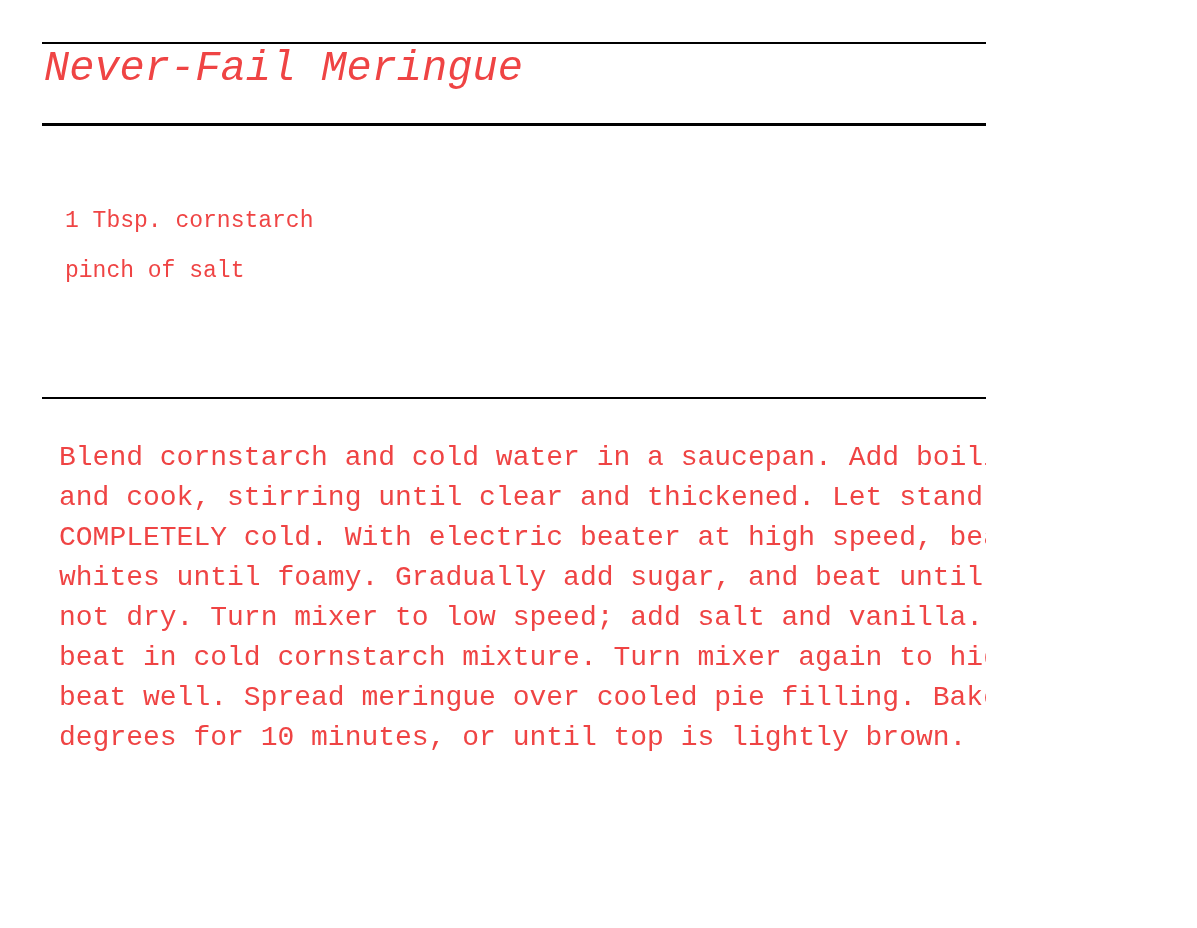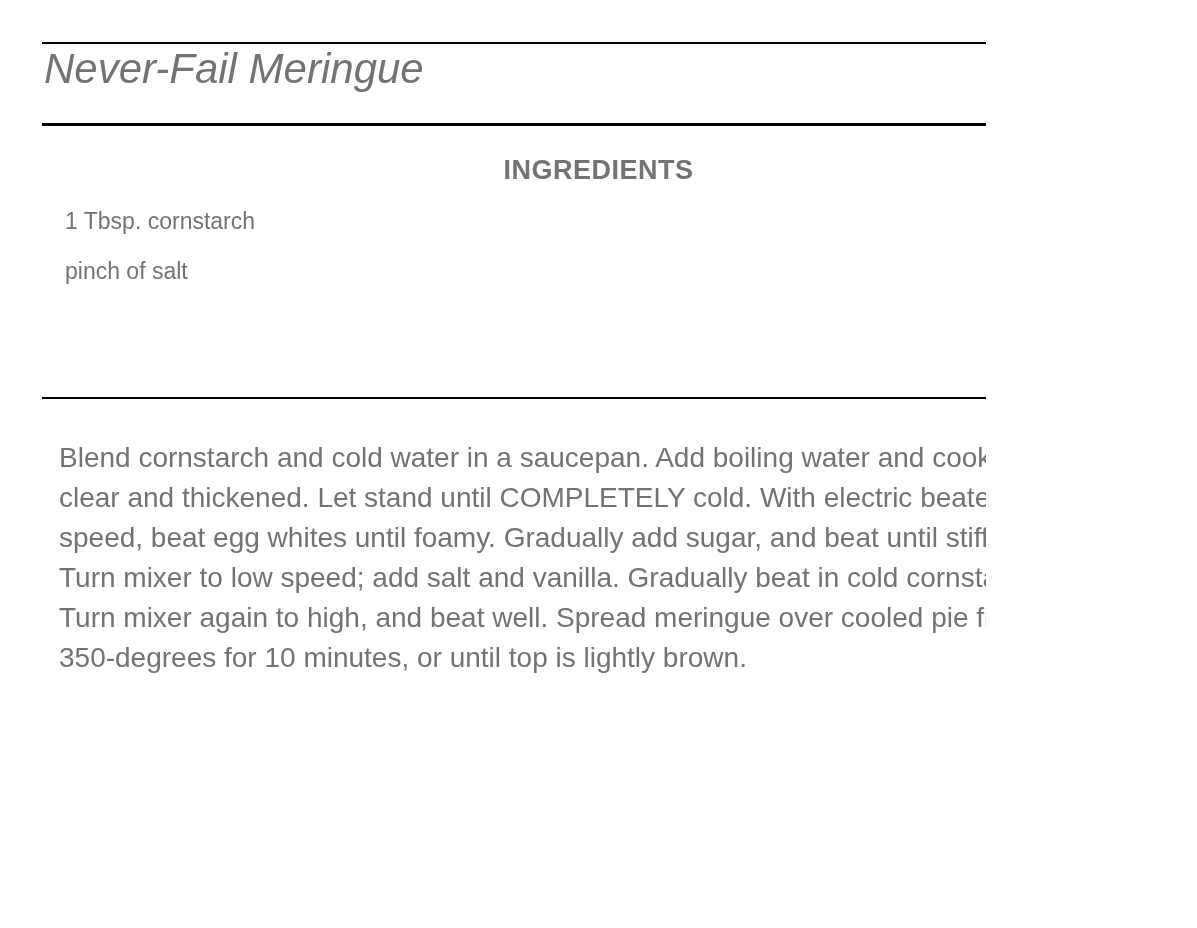--- a/index.html
+++ b/index.html
@@ -5,22 +5,22 @@
   html, body {
     margin: 0;
     padding: 0;
     background: #ffffff;
   }
   .page {
     position: relative;
     width: 986px;
     height: 928px;
     background: #ffffff;
-    color: #737373;
-    font-family: Liberation Sans, sans-serif;
+    color: #ef4444;
+    font-family: Liberation Mono, monospace;
     overflow: hidden;
   }
   .rule {
     position: absolute;
     left: 42px;
     width: 1113px;
     background: #000000;
   }
   .rule-top    { top: 42px;  height: 2px; }
   .rule-thick  { top: 123px; height: 3px; }
@@ -78,21 +78,20 @@
 <body>
 
 <div class="page">
 
   <div class="rule rule-top"></div>
 
   <h1 class="recipe-title">Never-Fail Meringue</h1>
 
   <div class="rule rule-thick"></div>
 
-  <h2 class="ingredients-heading">INGREDIENTS</h2>
 
   <ul class="ingredients-col left">
     <li>1 Tbsp. cornstarch</li>
     <li>pinch of salt</li>
   </ul>
 
   <ul class="ingredients-col right">
   </ul>
 
   <div class="rule rule-bottom"></div>

